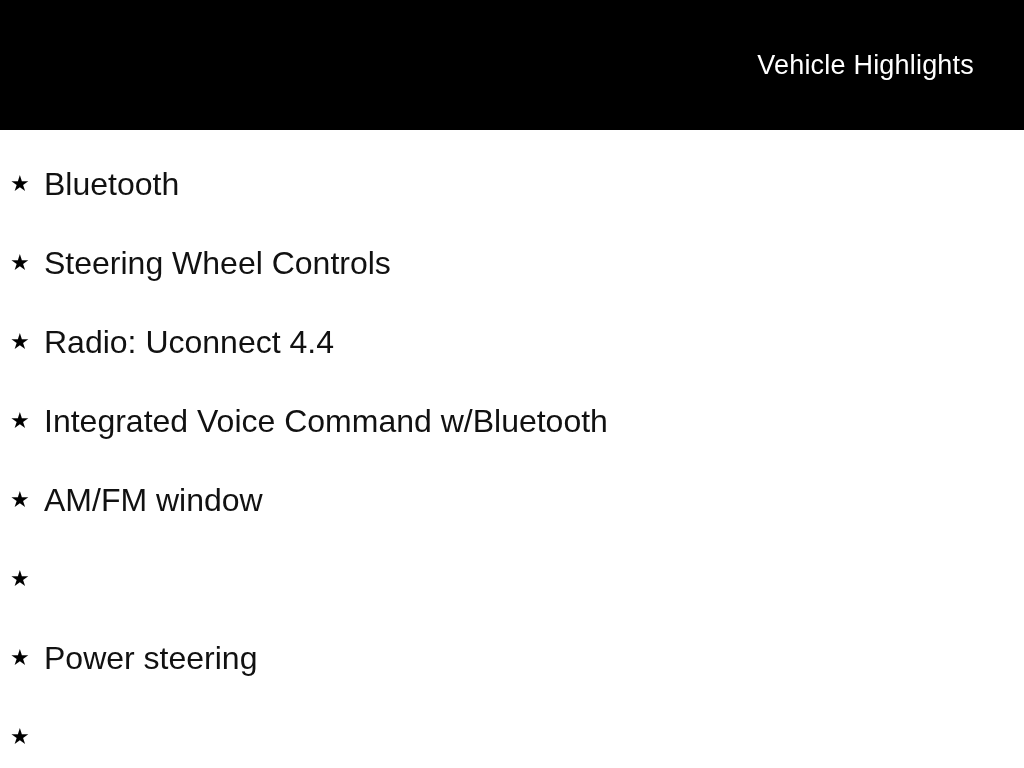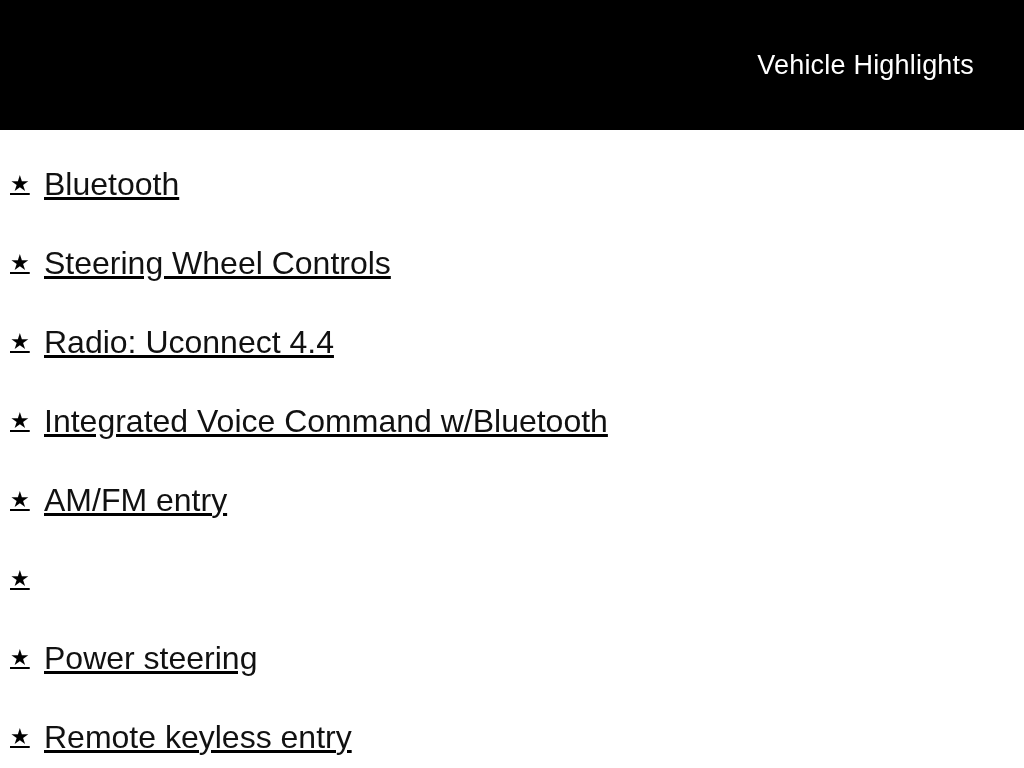--- a/index.html
+++ b/index.html
@@ -10,21 +10,20 @@
     height: 768px;
     background: #ffffff;
     font-family: "Liberation Sans", sans-serif;
   }
   #page {
     position: relative;
     width: 1024px;
     height: 768px;
     background: #ffffff;
     overflow: hidden;
-    text-decoration: underline;
   }
   #header-bar {
     width: 1024px;
     height: 130px;
     background: #000000;
     display: flex;
     align-items: center;
     justify-content: flex-end;
     padding-right: 50px;
   }
@@ -89,32 +88,31 @@
       <span class="highlight-label">Radio: Uconnect 4.4</span>
     </li>
 
     <li class="highlight-item">
       <span class="bullet-star">★</span>
       <span class="highlight-label">Integrated Voice Command w/Bluetooth</span>
     </li>
 
     <li class="highlight-item">
       <span class="bullet-star">★</span>
-      <span class="highlight-label">AM/FM entry</span>
+      <span class="highlight-label">AM/FM window</span>
     </li>
 
     <li class="highlight-item">
       <span class="bullet-star">★</span>
     </li>
 
     <li class="highlight-item">
       <span class="bullet-star">★</span>
       <span class="highlight-label">Power steering</span>
     </li>
 
     <li class="highlight-item">
       <span class="bullet-star">★</span>
-      <span class="highlight-label">Remote keyless entry</span>
     </li>
 
   </ul>
 
 </div>
 
 </body></html>

